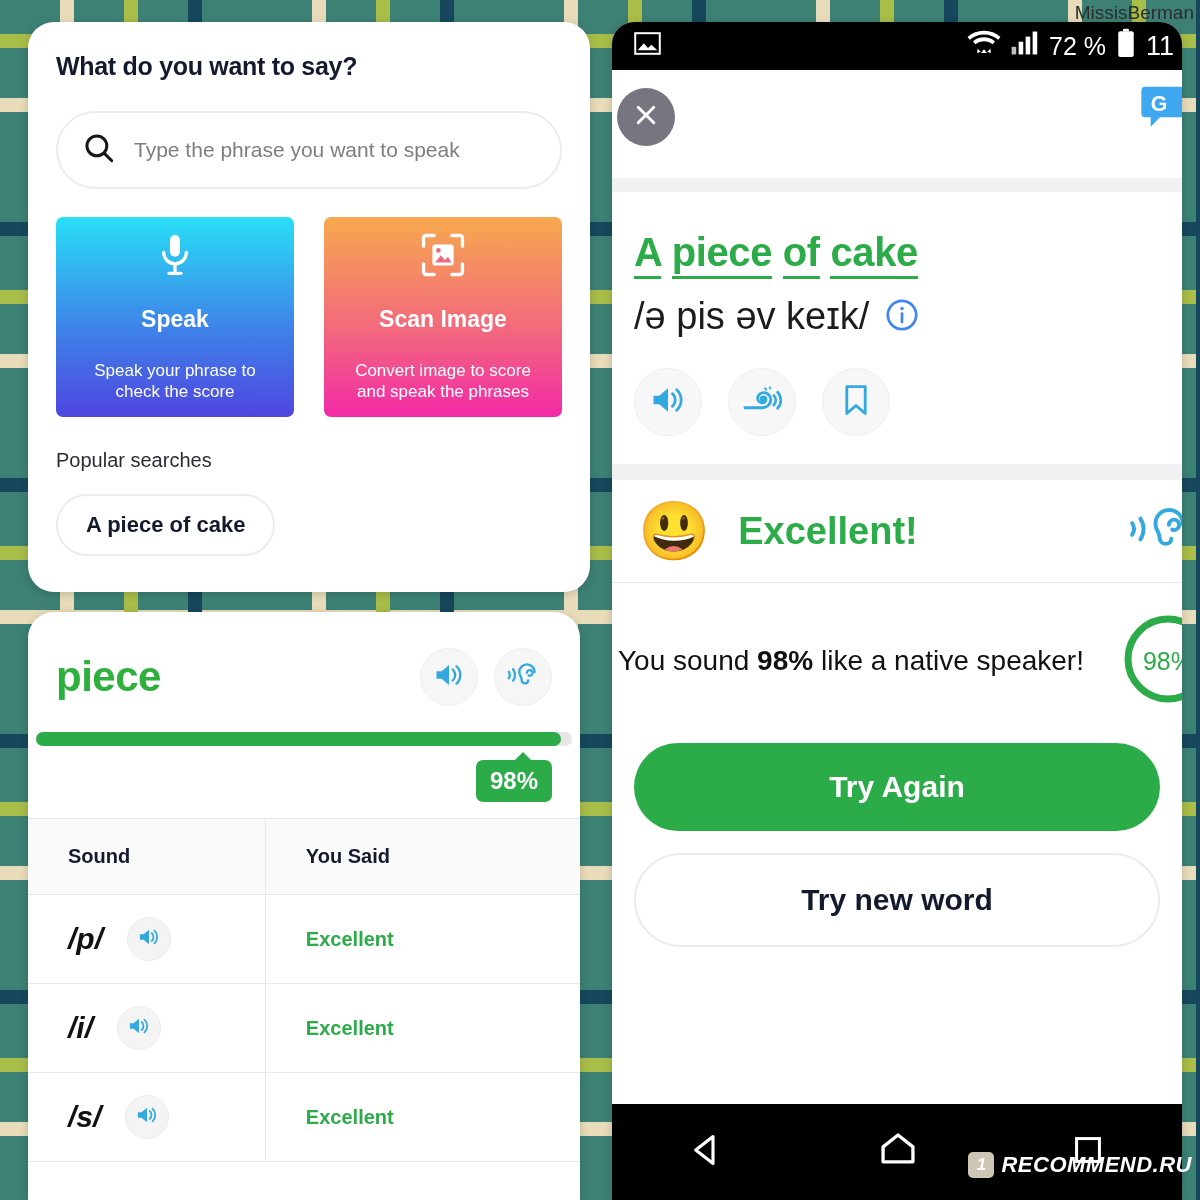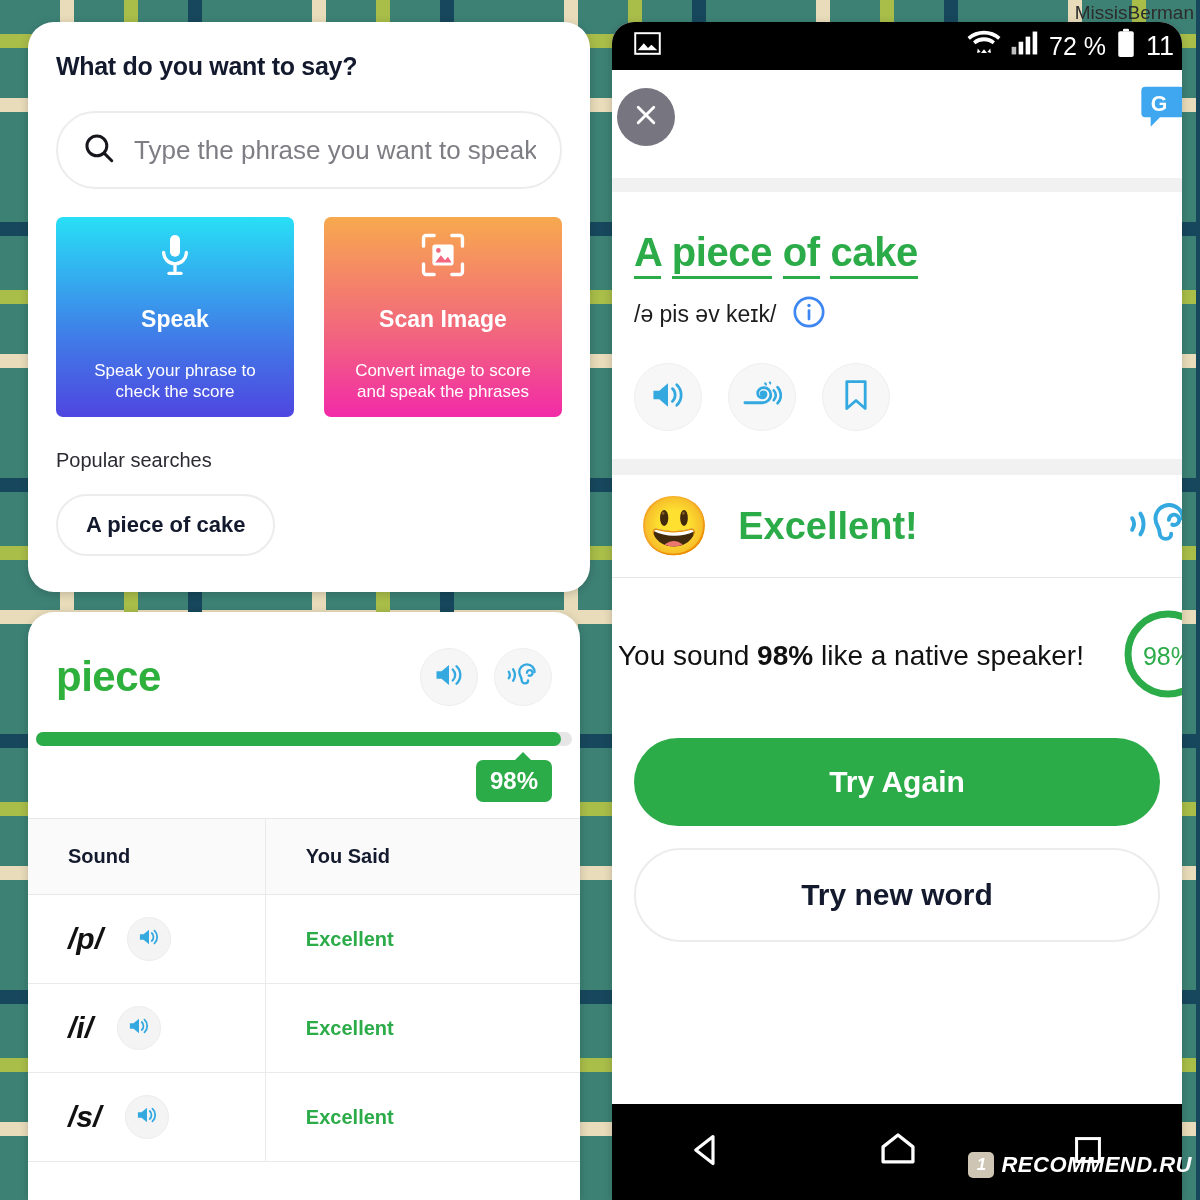--- a/index.html
+++ b/index.html
@@ -47,21 +47,21 @@
     font-size:25px; font-weight:bold; color:#141a2e; letter-spacing:-.3px;
   }
   #search-box{
     margin-top:30px; height:78px; border:2px solid #ececec;
     border-radius:40px; display:flex; align-items:center; padding:0 24px;
     background:#fff;
   }
   #search-box svg{ flex:none; }
   #search-input{
     border:none; outline:none; flex:1; margin-left:18px;
-    font-family:"Liberation Sans", sans-serif; font-size:26px; color:#404040;
+    font-family:"Liberation Sans", sans-serif; font-size:21px; color:#404040;
     background:transparent;
   }
   #search-input::placeholder{ color:#7d7d84; }
 
   .cards-row{ display:flex; gap:30px; margin-top:28px; }
   .action-card{
     flex:1; height:200px; border-radius:7px;
     display:flex; flex-direction:column; align-items:center;
     justify-content:space-between; color:#fff; text-align:center;
     padding:14px 26px;
@@ -148,21 +148,21 @@
     display:flex; align-items:center; justify-content:center;
   }
   #gt-badge{ position:absolute; right:-5px; top:14px; }
 
   #phrase-strip{ height:14px; background:#f1f1f1; }
 
   #phrase-block{ padding:38px 22px 0 22px; }
   #phrase-text{ font-size:40px; font-weight:bold; color:#2cab49; letter-spacing:-.4px; }
   #phrase-text span{ border-bottom:3px solid #2cab49; padding-bottom:2px; }
   #phonetic-row{ display:flex; align-items:center; gap:16px; margin-top:20px; }
-  #phonetic{ font-size:23px; color:#1c1c1c; }
+  #phonetic{ font-size:38px; color:#1c1c1c; }
   #phrase-btns{ display:flex; gap:26px; margin-top:30px; }
   .big-round{
     width:68px; height:68px; border-radius:50%; background:#f7f7f7;
     border:1px solid #efefef; display:flex; align-items:center; justify-content:center;
   }
   #divider-band{ height:16px; background:#f1f1f1; margin-top:28px; }
 
   #result-row{ display:flex; align-items:center; padding:22px 6px 22px 26px; }
   #emoji{ font-size:58px; line-height:1; }
   #result-text{ font-size:38px; font-weight:bold; color:#2cab49; margin-left:28px; }

